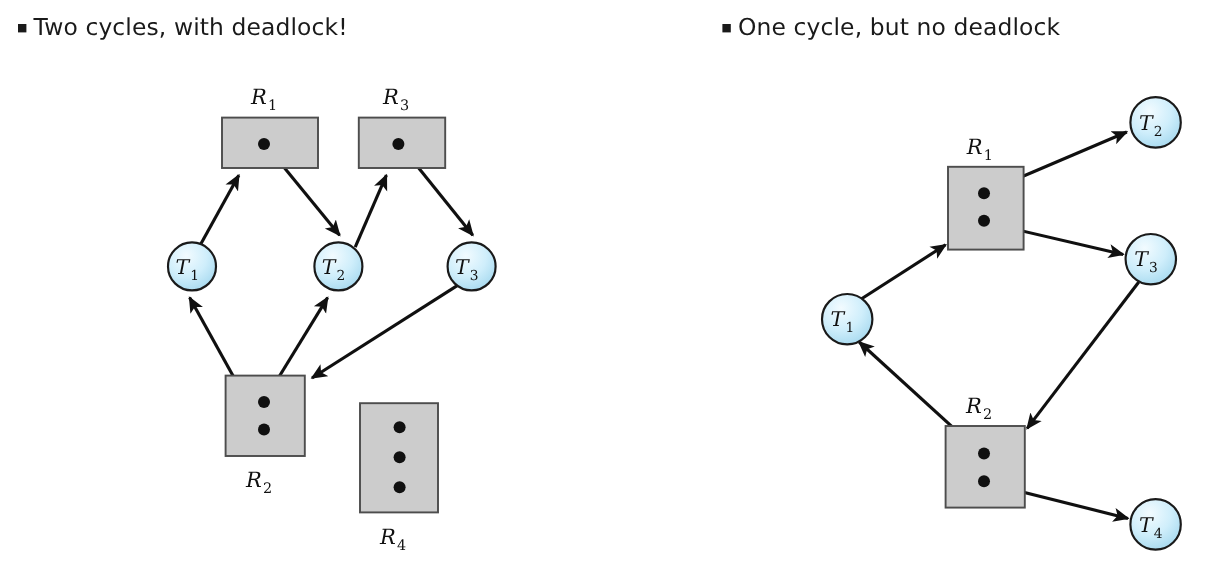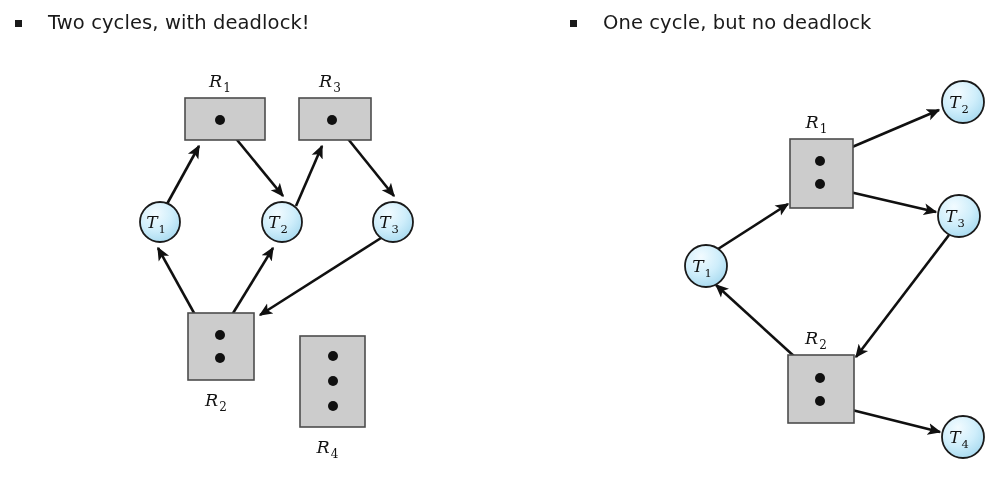--- a/index.html
+++ b/index.html
@@ -20,25 +20,25 @@
     left: 0; top: 0;
     width: 1006px;
     height: 480px;
   }
 
   .heading {
     position: absolute;
     top: 11px;
     display: flex;
     align-items: flex-start;
-    gap: 26px;
+    gap: 6px;
     white-space: nowrap;
   }
   #heading-left  { left: 15px; }
-  #heading-right { left: 570px; justify-content: space-between; }
+  #heading-right { left: 602px; justify-content: space-between; }
 
   .bullet-square {
     width: 7px;
     height: 7px;
     background: #1a1a1a;
     margin-top: 9px;
     flex: 0 0 auto;
   }
   .heading-text {
     font-family: "DejaVu Sans", sans-serif;

